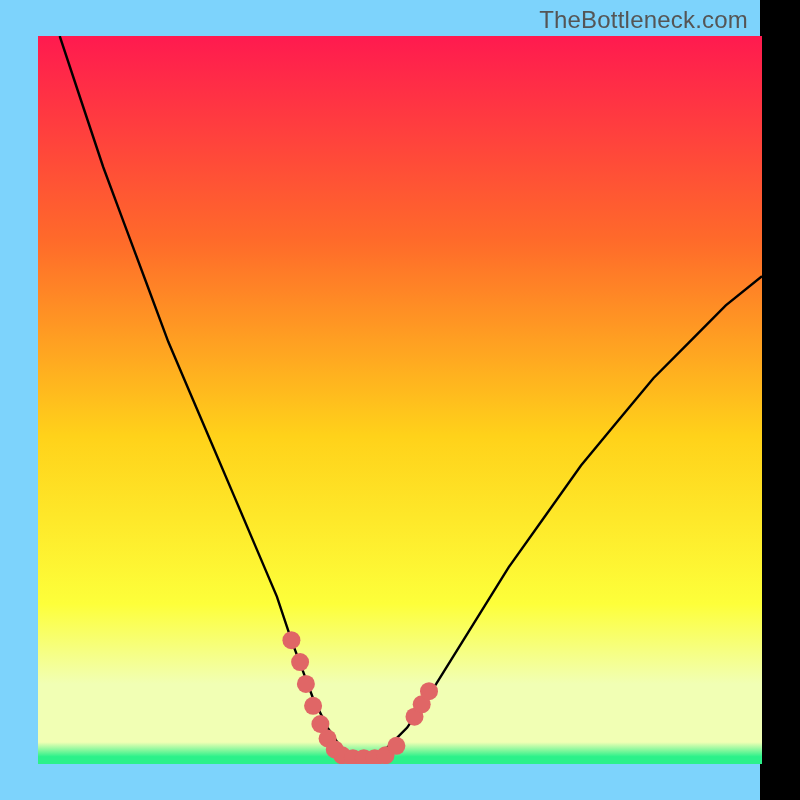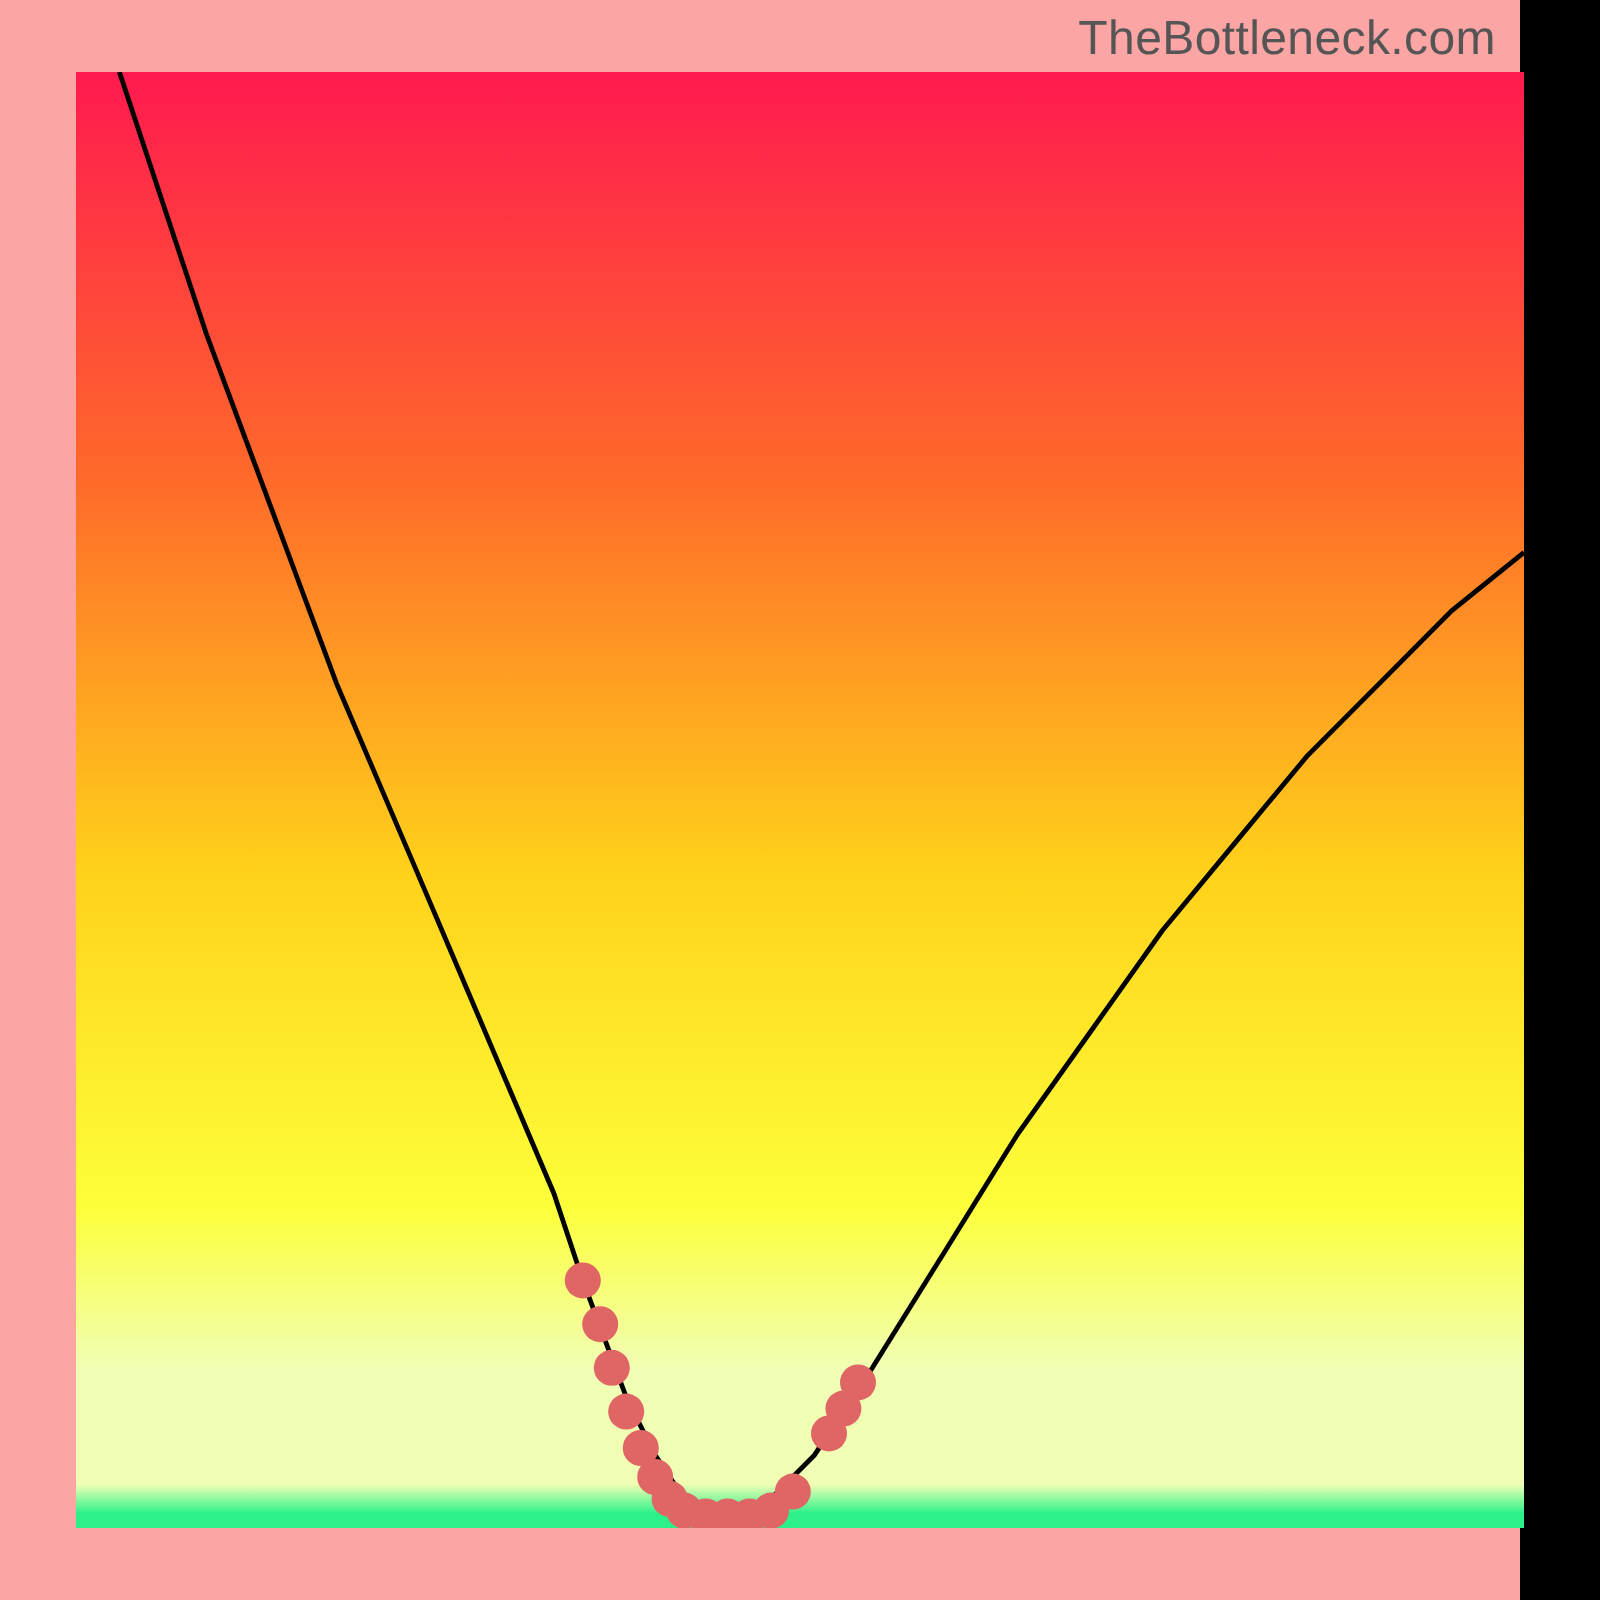--- a/index.html
+++ b/index.html
@@ -9,21 +9,21 @@
     height: 800px;
     background: #000;
     overflow: hidden;
   }
   .frame {
     position: absolute;
     left: 0;
     top: 0;
     width: 760px;
     height: 800px;
-    background: #fca5a5;
+    background: #7dd3fc;
   }
   .plot {
     position: absolute;
     left: 38px;
     top: 36px;
     width: 724px;
     height: 728px;
   }
   .watermark {
     position: absolute;

